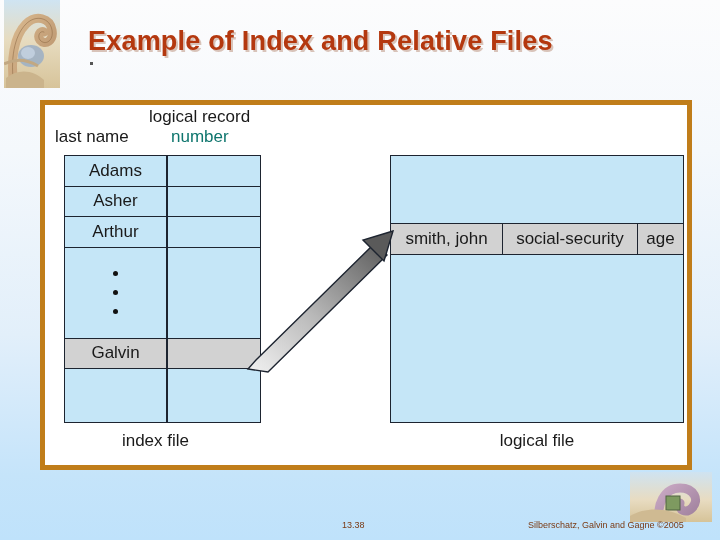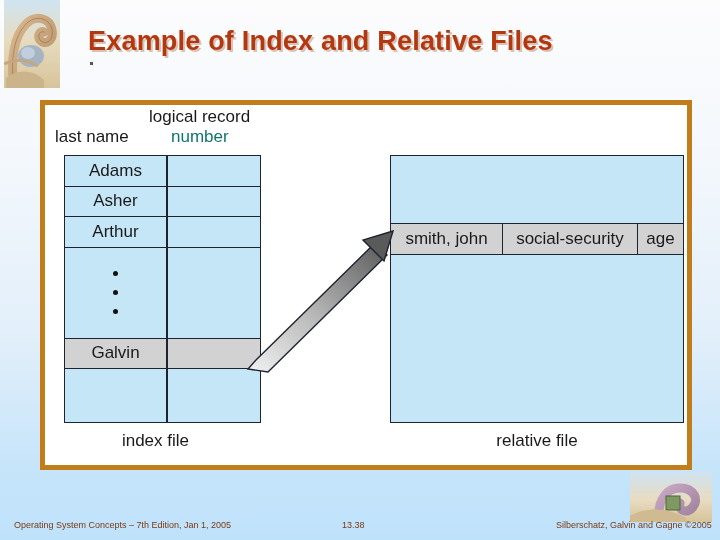--- a/index.html
+++ b/index.html
@@ -159,21 +159,21 @@
   
   .footer {
     position: absolute;
     top: 520px;
     font-size: 9px;
     color: #7a3a14;
     white-space: nowrap;
   }
   #footer-left  { left: 14px; }
   #footer-mid   { left: 342px; }
-  #footer-right { left: 556px; }
+  #footer-right { left: 528px; }
 </style>
 </head>
 <body>
 
 <div id="slide">
 
   <div id="logo-tl">
     <svg width="56" height="88" viewBox="0 0 56 88">
       <defs>
         <linearGradient id="sky" x1="0" y1="0" x2="0" y2="1">
@@ -239,21 +239,21 @@
     <div id="index-caption">index file</div>
 
     <div id="rel-table">
       <div id="rel-row">
         <div class="rcell c1">smith, john</div>
         <div class="rcell c2">social-security</div>
         <div class="rcell c3">age</div>
       </div>
     </div>
 
-    <div id="rel-caption">relative file</div>
+    <div id="rel-caption">logical file</div>
 
     <div id="arrow-wrap">
       <svg width="180" height="180" viewBox="0 0 180 180">
         <defs>
           <linearGradient id="arrGrad" x1="0" y1="1" x2="1" y2="0">
             <stop offset="0%" stop-color="#f2f2f2"></stop>
             <stop offset="45%" stop-color="#b9b9b9"></stop>
             <stop offset="100%" stop-color="#595959"></stop>
           </linearGradient>
         </defs>
@@ -279,17 +279,16 @@
           <stop offset="100%" stop-color="#9e7f9b"></stop>
         </linearGradient>
       </defs>
       <rect x="0" y="0" width="82" height="50" fill="url(#sky2)"></rect>
       <path d="M30 48 C26 34 34 16 50 16 C64 16 70 28 62 36 C56 42 48 38 50 31" fill="none" stroke="url(#body2)" stroke-width="9" stroke-linecap="round"></path>
       <rect x="36" y="24" width="14" height="14" fill="#7e9a60" stroke="#4f6340" stroke-width="1"></rect>
       <path d="M0 44 C16 34 40 36 56 46 L56 50 L0 50 Z" fill="#cfba92"></path>
     </svg>
   </div>
 
-  <div class="footer" id="footer-left">Operating System Concepts – 7th Edition, Jan 1, 2005</div>
   <div class="footer" id="footer-mid">13.38</div>
   <div class="footer" id="footer-right">Silberschatz, Galvin and Gagne ©2005</div>
 
 </div>
 
 </body></html>

